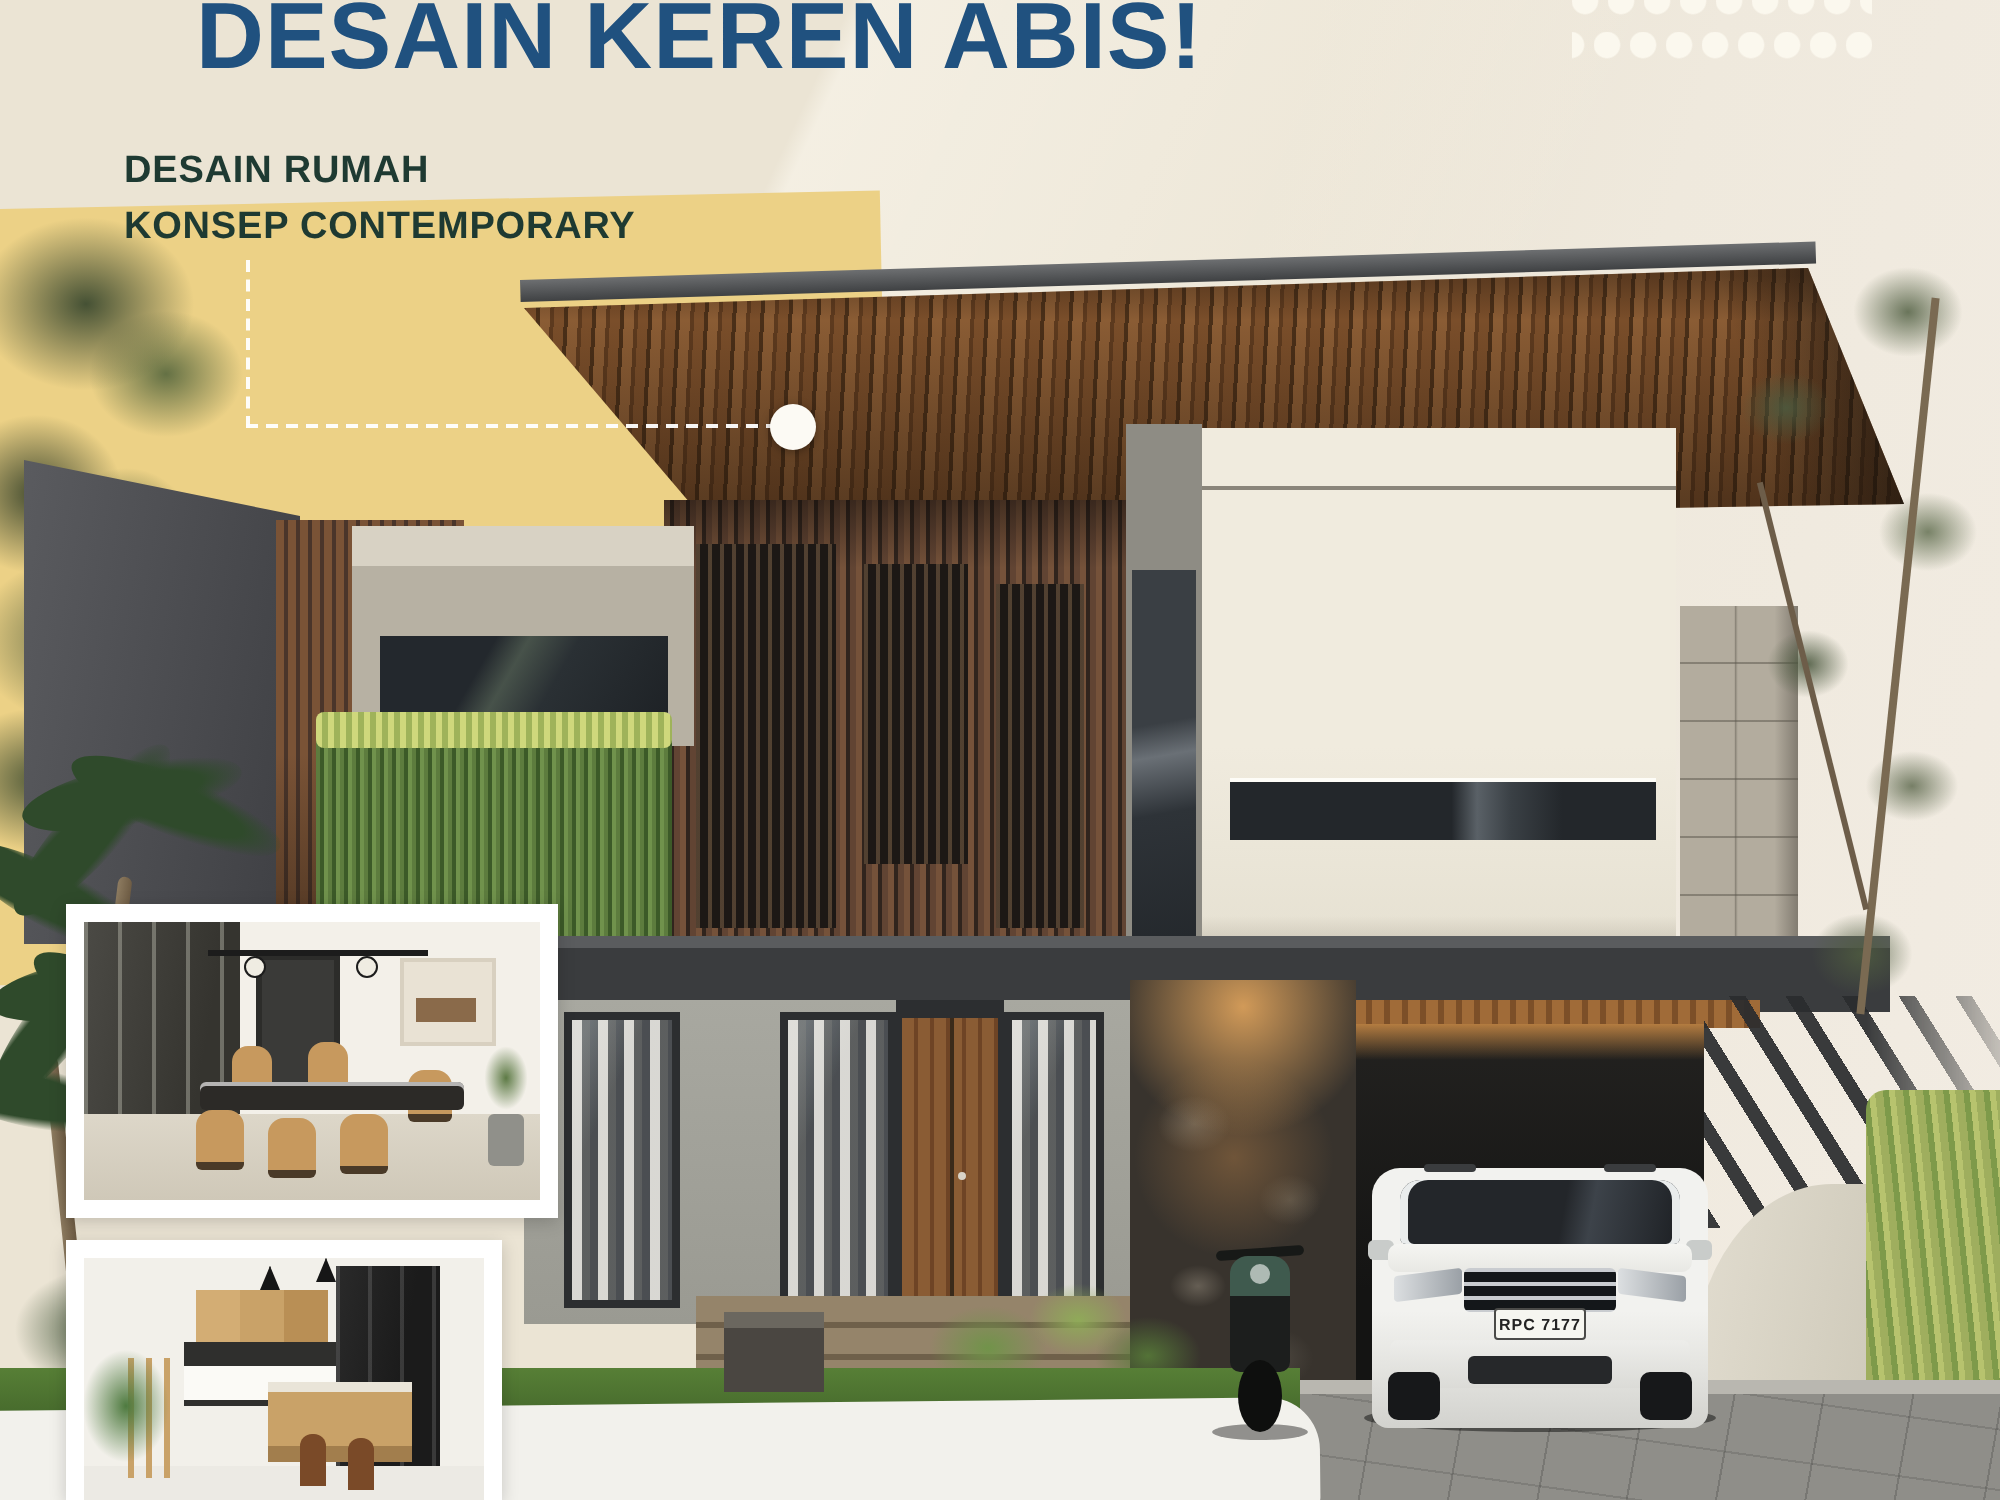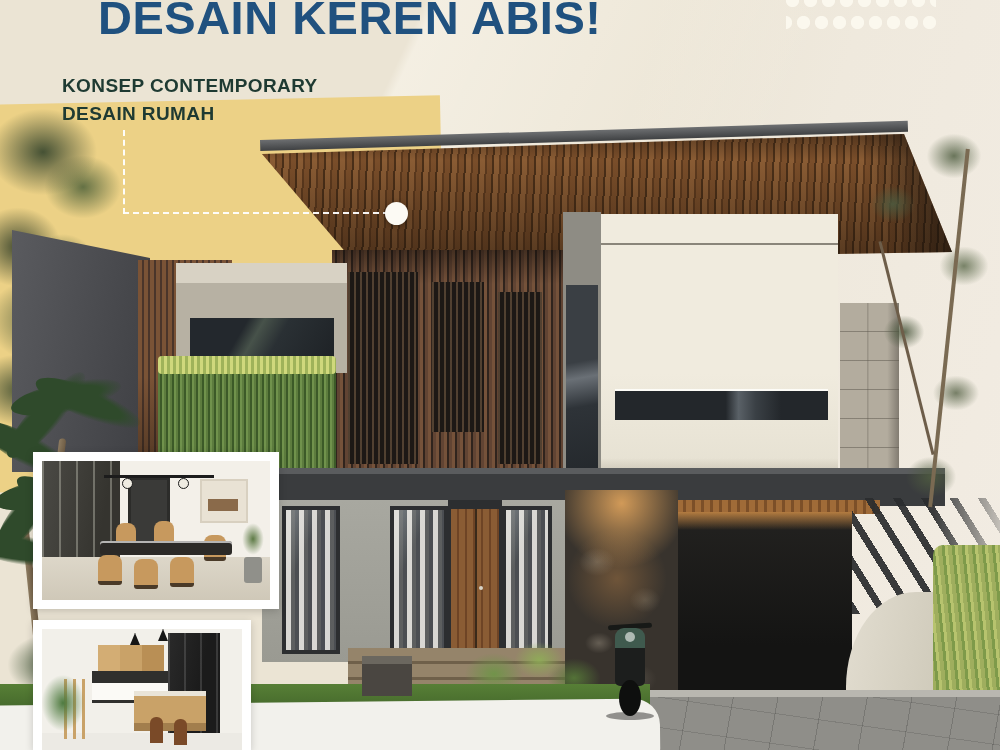--- a/index.html
+++ b/index.html
@@ -353,20 +353,38 @@
   </div>
 
   <div class="moto">
     <div class="shadow"></div>
     <div class="bar"></div>
     <div class="body"></div>
     <div class="lamp"></div>
     <div class="wheel"></div>
   </div>
 
+  <div class="car">
+    <div class="shadow"></div>
+    <div class="body"></div>
+    <div class="rail l"></div>
+    <div class="rail r"></div>
+    <div class="glass"></div>
+    <div class="mirror l"></div>
+    <div class="mirror r"></div>
+    <div class="hood"></div>
+    <div class="light l"></div>
+    <div class="light r"></div>
+    <div class="grille"></div>
+    <div class="bumper"></div>
+    <div class="intake"></div>
+    <div class="wheel l"></div>
+    <div class="wheel r"></div>
+    <div class="plate">RPC 7177</div>
+  </div>
 
   <div class="inset1">
     <div class="photo1">
       <div class="glasswall"></div>
       <div class="floor"></div>
       <div class="backdoor"></div>
       <div class="niche"></div>
       <div class="pendant"></div>
       <div class="chair c4"></div>
       <div class="chair c5"></div>
@@ -397,18 +415,18 @@
     </div>
   </div>
 
 
   <div class="callout-v"></div>
   <div class="callout-h"></div>
   <div class="callout-dot"></div>
 
   <h1 class="headline">DESAIN KEREN ABIS!</h1>
   <div class="subtitle">
+    <div>DESAIN RUMAH</div>
     <div>KONSEP CONTEMPORARY</div>
-    <div>DESAIN RUMAH</div>
   </div>
   <div class="dots"></div>
 
 </div>
 
 </body></html>

